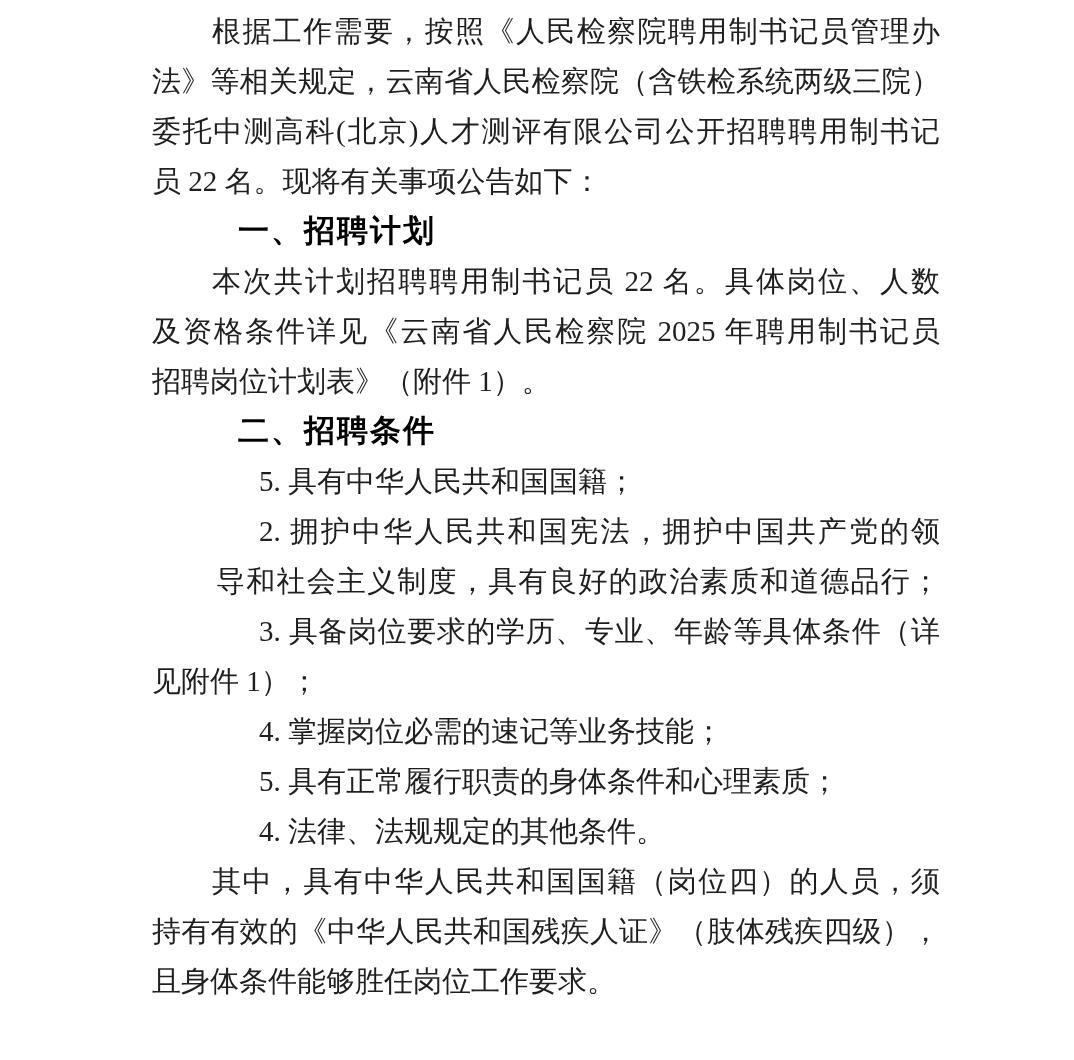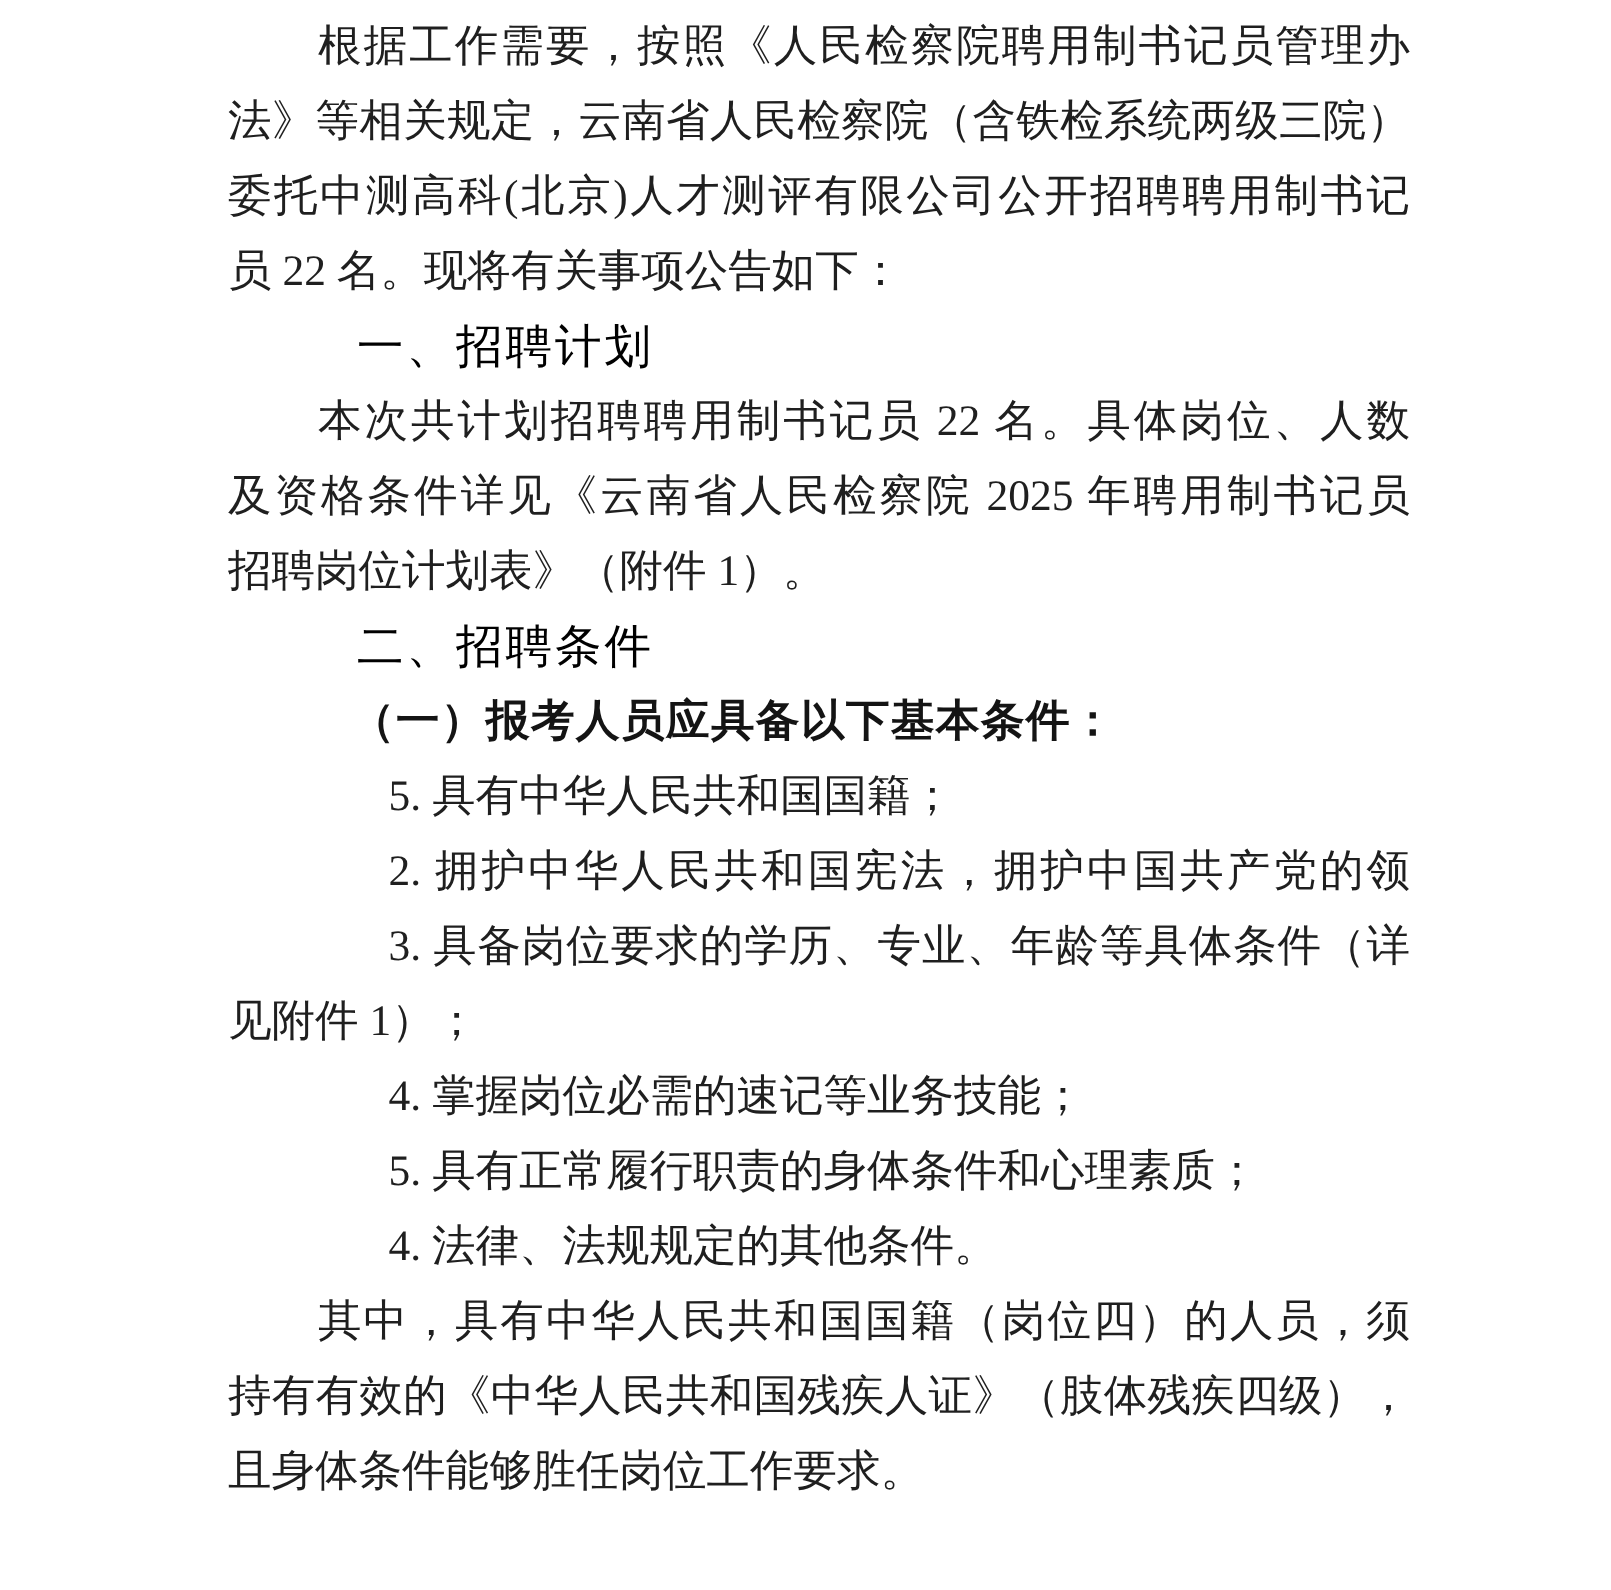--- a/index.html
+++ b/index.html
@@ -37,21 +37,21 @@
   .full {
     text-align-last: justify;
     white-space: normal;
   }
   .para  { text-indent: 60px; }
   .num   { text-indent: 107px; }
   .cont2 { text-indent: 64px; }
   .head {
     text-indent: 86px;
     font-family: "Liberation Sans", "DejaVu Sans", sans-serif;
-    font-weight: 400;
+    font-weight: 700;
     font-size: 31px;
     color: #000000;
     letter-spacing: 2px;
   }
   .subhead {
     text-indent: 82px;
     font-weight: 700;
     color: #141414;
     letter-spacing: 1px;
   }
@@ -63,23 +63,23 @@
   <div class="content">
     <div class="line para full">根据工作需要，按照《人民检察院聘用制书记员管理办</div>
     <div class="line full">法》等相关规定，云南省人民检察院（含铁检系统两级三院）</div>
     <div class="line full">委托中测高科(北京)人才测评有限公司公开招聘聘用制书记</div>
     <div class="line">员 22 名。现将有关事项公告如下：</div>
     <div class="line head">一、招聘计划</div>
     <div class="line para full">本次共计划招聘聘用制书记员 22 名。具体岗位、人数</div>
     <div class="line full">及资格条件详见《云南省人民检察院 2025 年聘用制书记员</div>
     <div class="line">招聘岗位计划表》（附件 1）。</div>
     <div class="line head">二、招聘条件</div>
-    <div class="line subhead">（一）报考人员应具备以下基本条件：</div>
     <div class="line num">5. 具有中华人民共和国国籍；</div>
     <div class="line num full">2. 拥护中华人民共和国宪法，拥护中国共产党的领</div>
+    <div class="line cont2 full">导和社会主义制度，具有良好的政治素质和道德品行；</div>
     <div class="line num full">3. 具备岗位要求的学历、专业、年龄等具体条件（详</div>
     <div class="line">见附件 1）；</div>
     <div class="line num">4. 掌握岗位必需的速记等业务技能；</div>
     <div class="line num">5. 具有正常履行职责的身体条件和心理素质；</div>
     <div class="line num">4. 法律、法规规定的其他条件。</div>
     <div class="line para full">其中，具有中华人民共和国国籍（岗位四）的人员，须</div>
     <div class="line full">持有有效的《中华人民共和国残疾人证》（肢体残疾四级），</div>
     <div class="line">且身体条件能够胜任岗位工作要求。</div>
   </div>
 </div>

